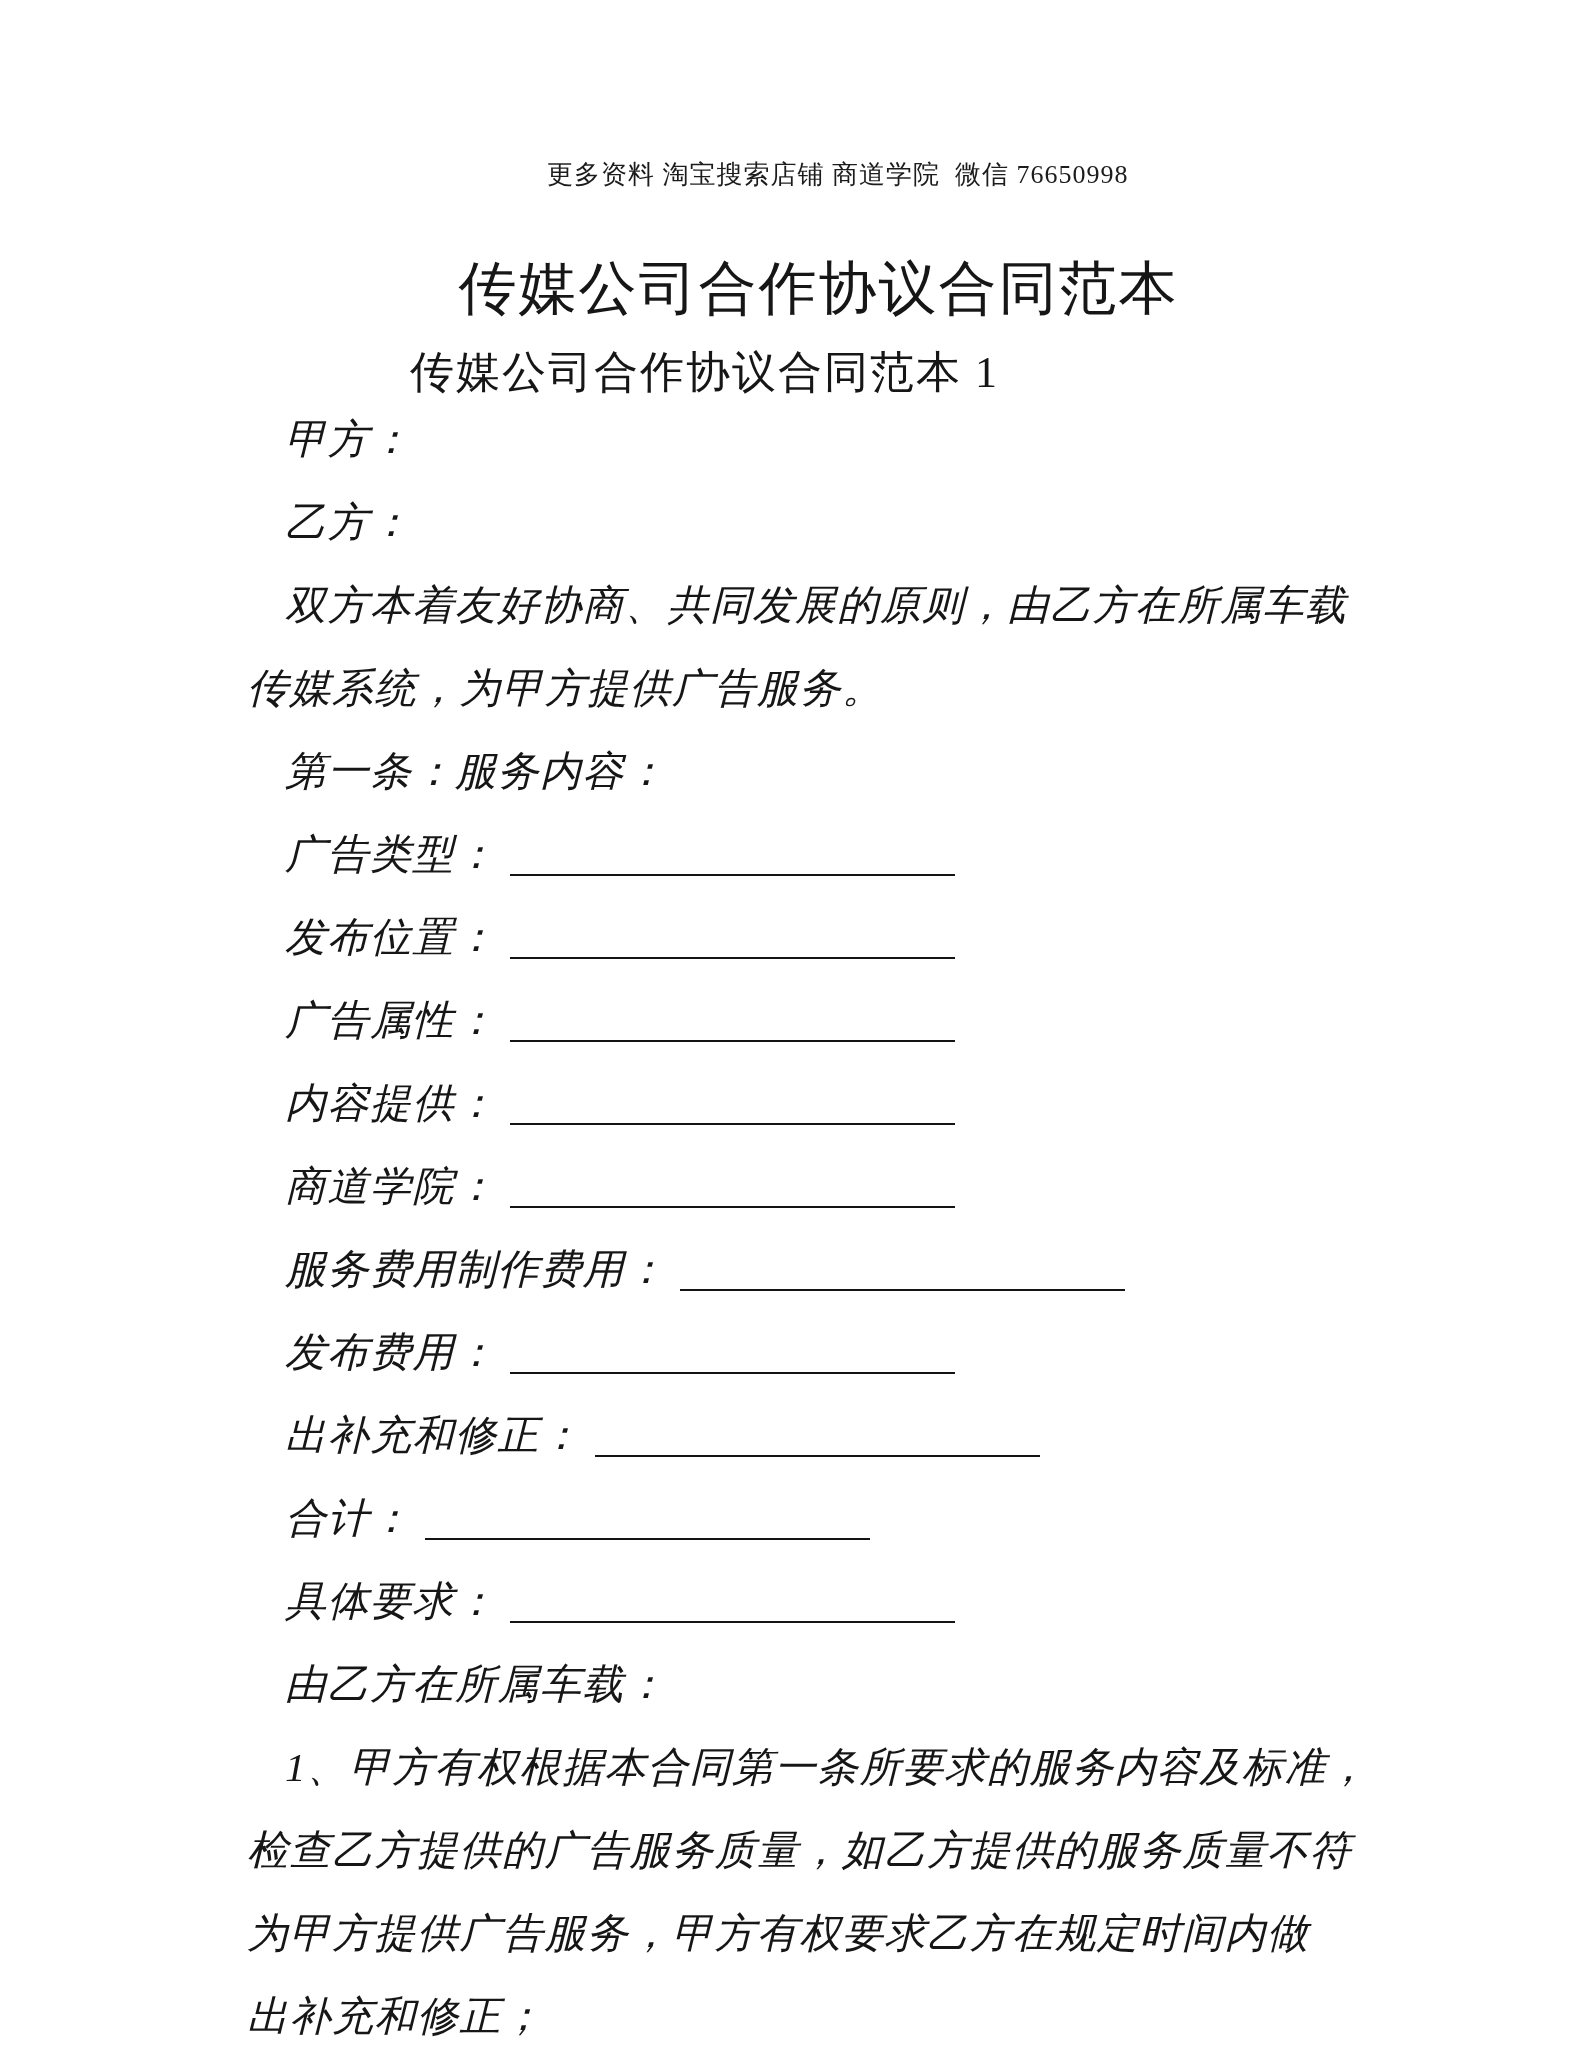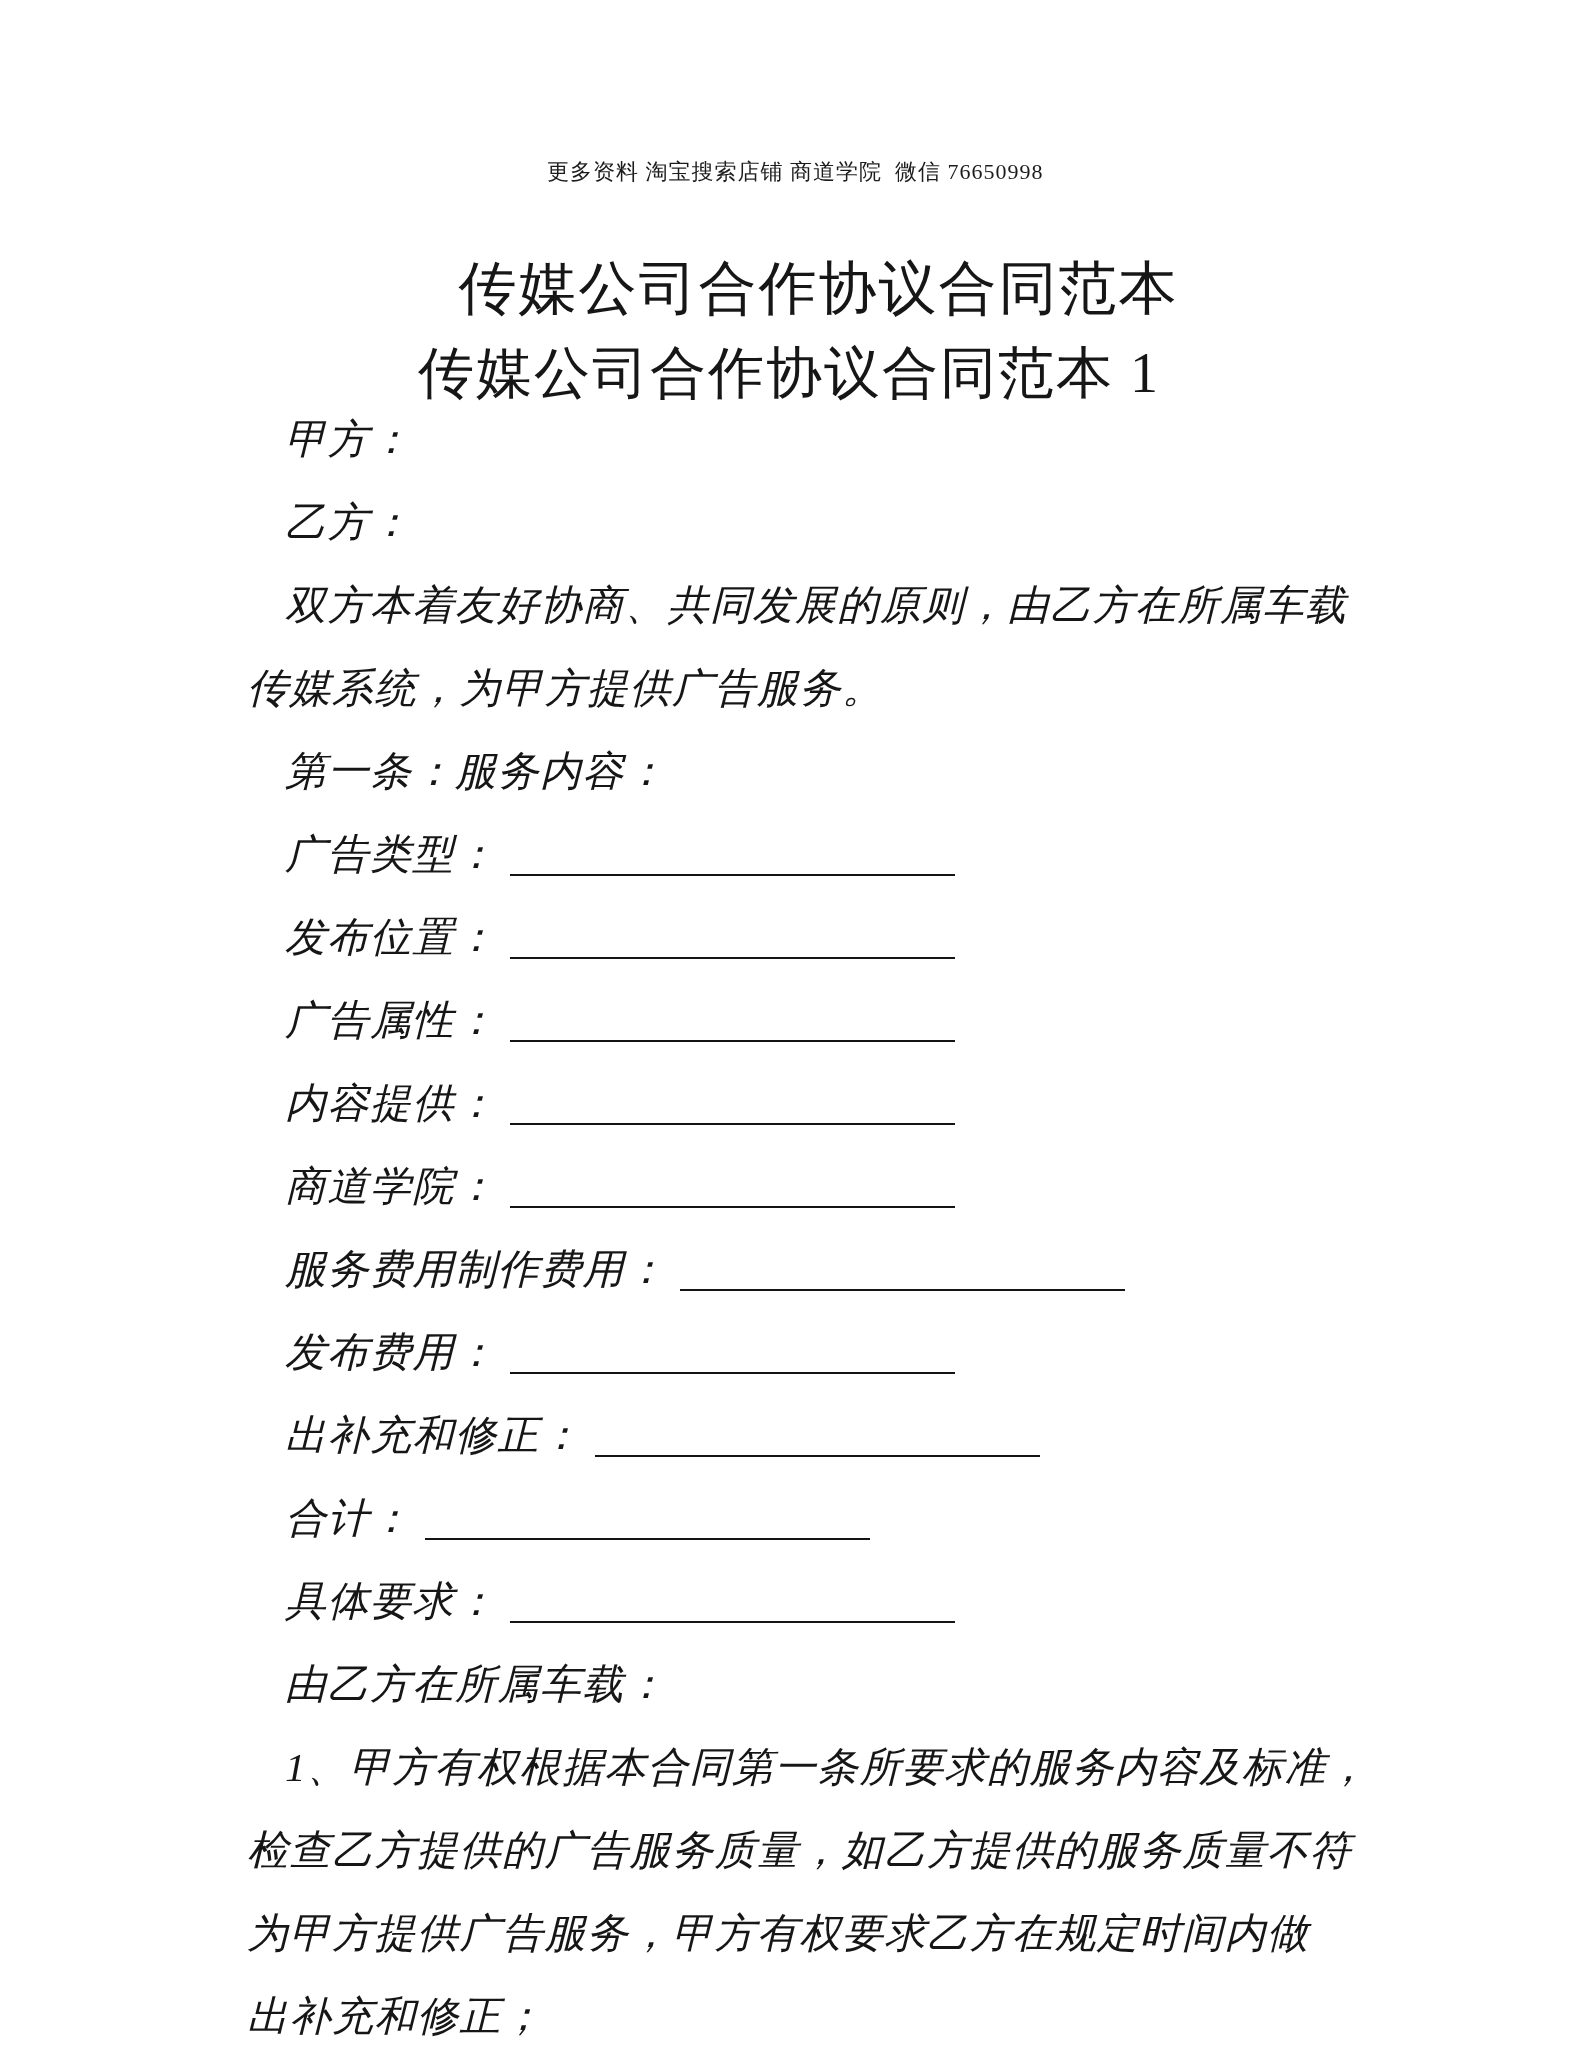--- a/index.html
+++ b/index.html
@@ -7,43 +7,42 @@
     position:relative;
     width:1587px;height:2047px;
     background:#ffffff;
     overflow:hidden;
     font-family:"Liberation Serif","DejaVu Serif",serif;
     color:#161616;
   }
   .header-note{
     position:absolute;
     top:157px;left:547px;
-    font-size:22px;
+    font-size:26px;
     letter-spacing:1px;
     white-space:pre;
     color:#1c1c1c;
   }
   .doc-title{
     position:absolute;
     top:248px;left:247px;width:1143px;
     text-align:center;
     font-size:58px;
     font-weight:normal;
     line-height:82px;
     letter-spacing:2px;
     white-space:nowrap;
   }
   .doc-subtitle{
     position:absolute;
     top:346px;left:410px;
-    font-size:56px;
+    font-size:44px;
     line-height:54px;
     letter-spacing:2px;
     white-space:nowrap;
-    margin-left:8px;
   }
   .body-text{
     position:absolute;
     top:398px;left:247px;right:150px;
     font-size:41px;
     letter-spacing:1.5px;
   }
   .line{
     height:83px;
     line-height:83px;

